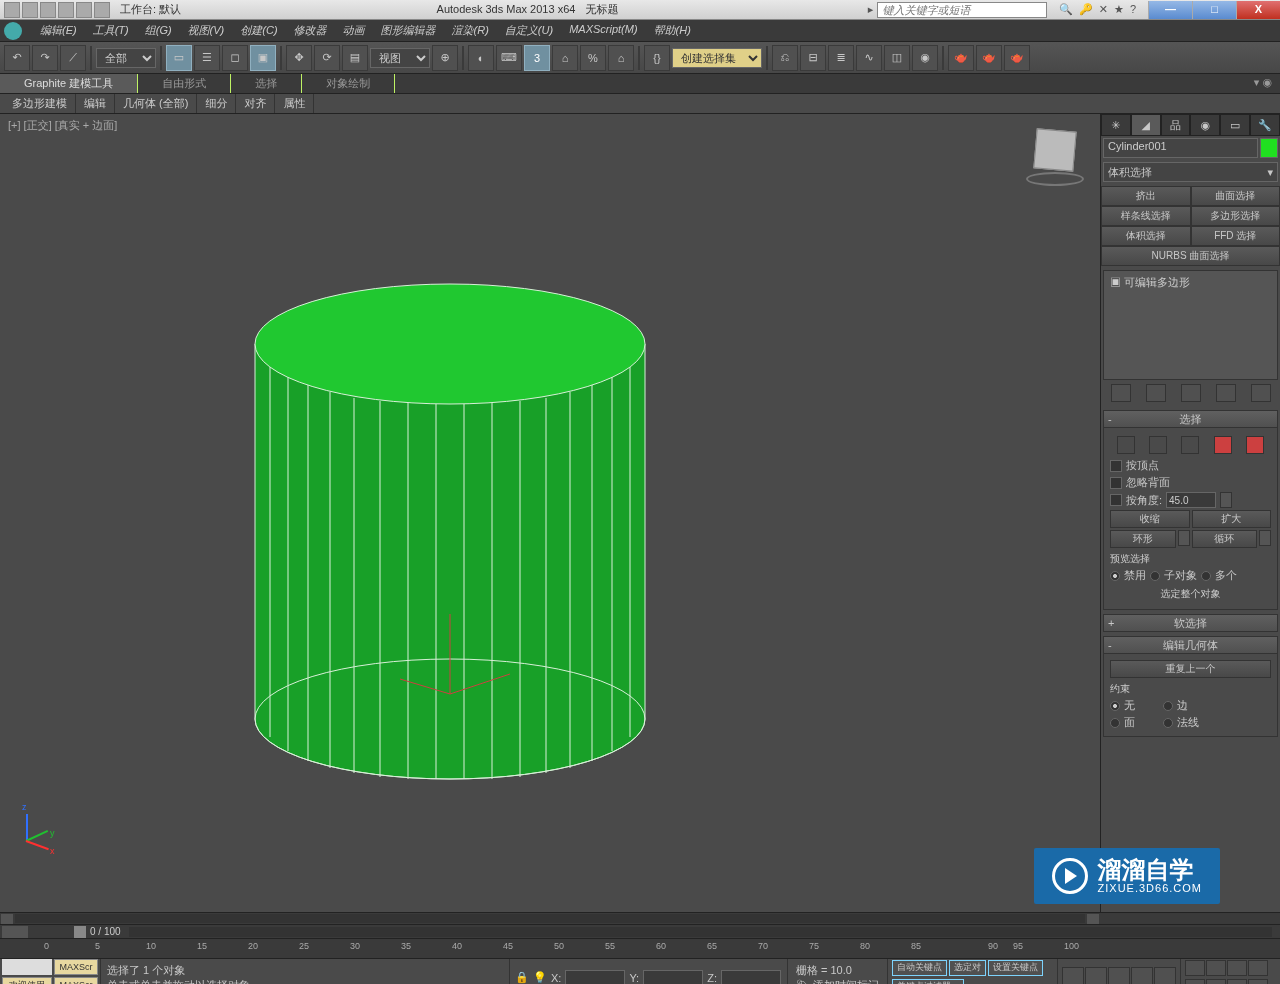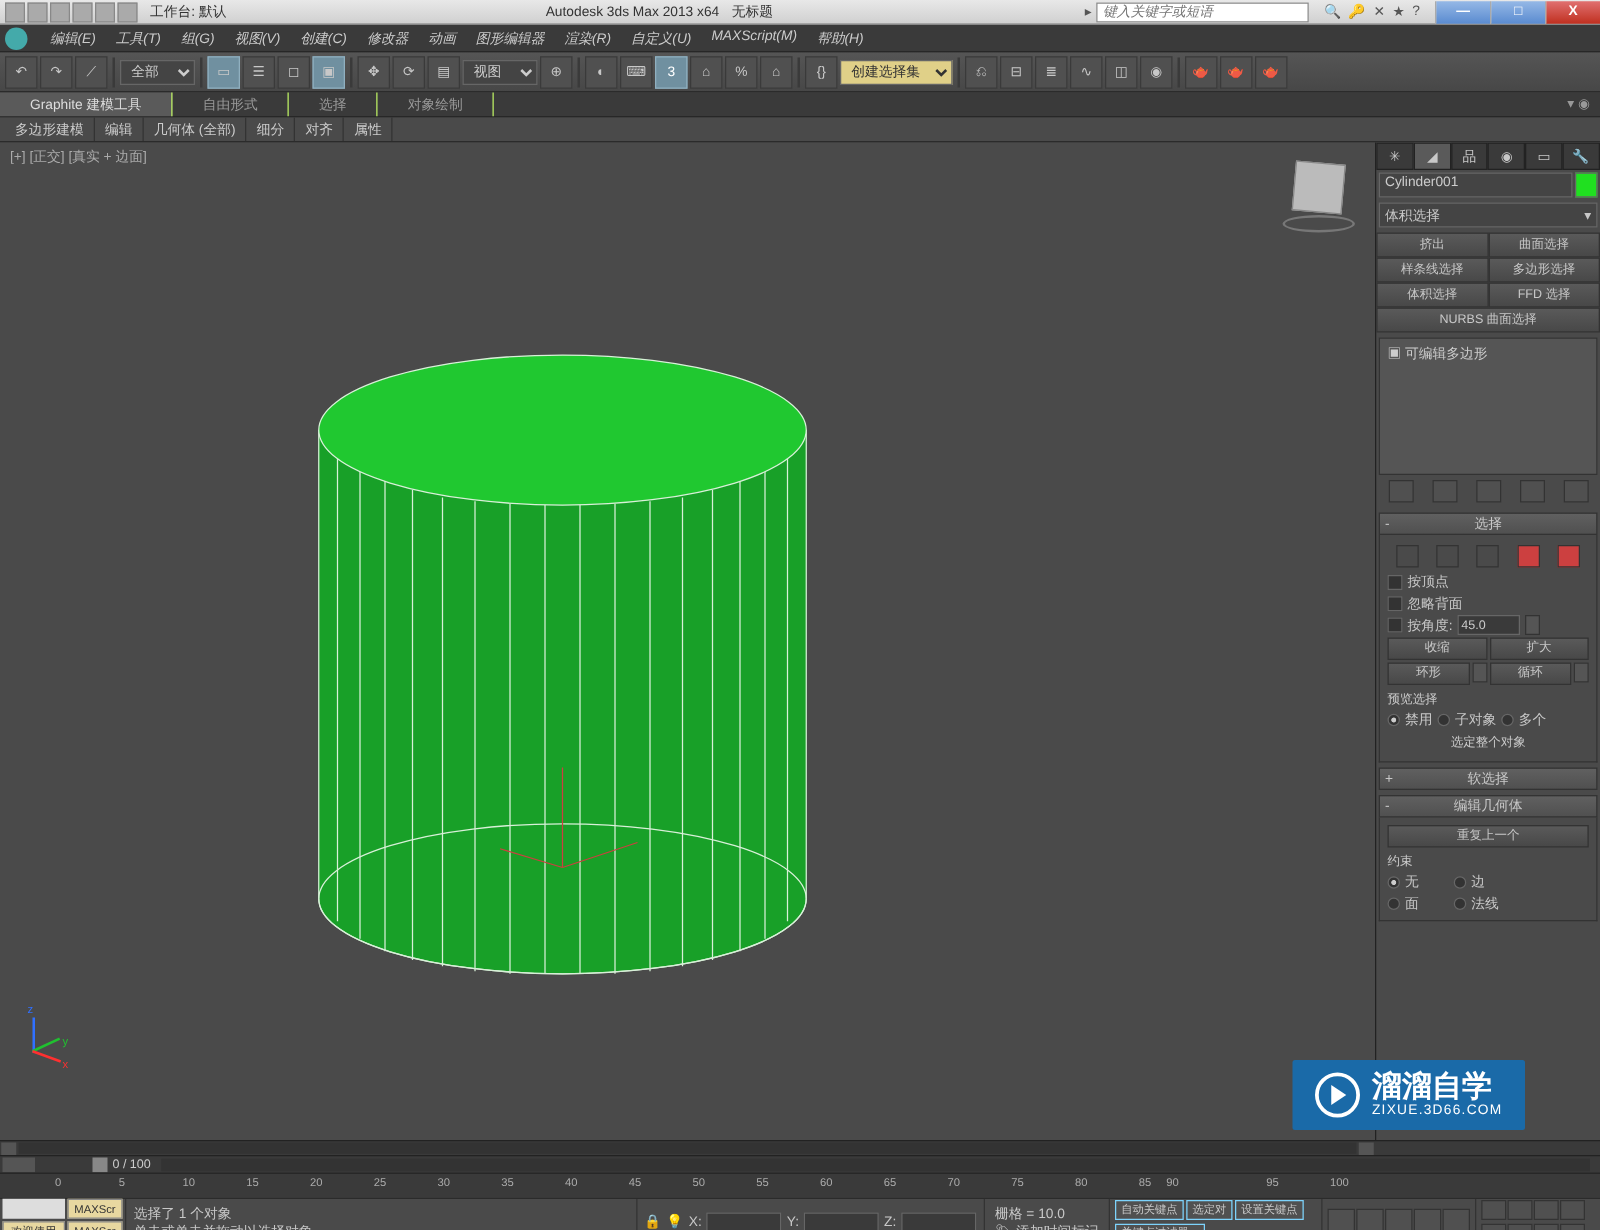--- a/index.html
+++ b/index.html
@@ -413,21 +413,21 @@
     <span class="tick" style="left: 452px;">40</span>
     <span class="tick" style="left: 503px;">45</span>
     <span class="tick" style="left: 554px;">50</span>
     <span class="tick" style="left: 605px;">55</span>
     <span class="tick" style="left: 656px;">60</span>
     <span class="tick" style="left: 707px;">65</span>
     <span class="tick" style="left: 758px;">70</span>
     <span class="tick" style="left: 809px;">75</span>
     <span class="tick" style="left: 860px;">80</span>
     <span class="tick" style="left: 911px;">85</span>
-    <span class="tick" style="left: 933px;">90</span>
+    <span class="tick" style="left: 988px;">90</span>
     <span class="tick" style="left: 1013px;">95</span>
     <span class="tick" style="left: 1064px;">100</span>
   </div>
 
 <div class="statusbar">
   <div class="status-left">
     <div class="status-row">
         <div style="width:50px;height:16px;background:#ddd"></div>
         <div class="maxscript-box">MAXScr</div>
       </div>

